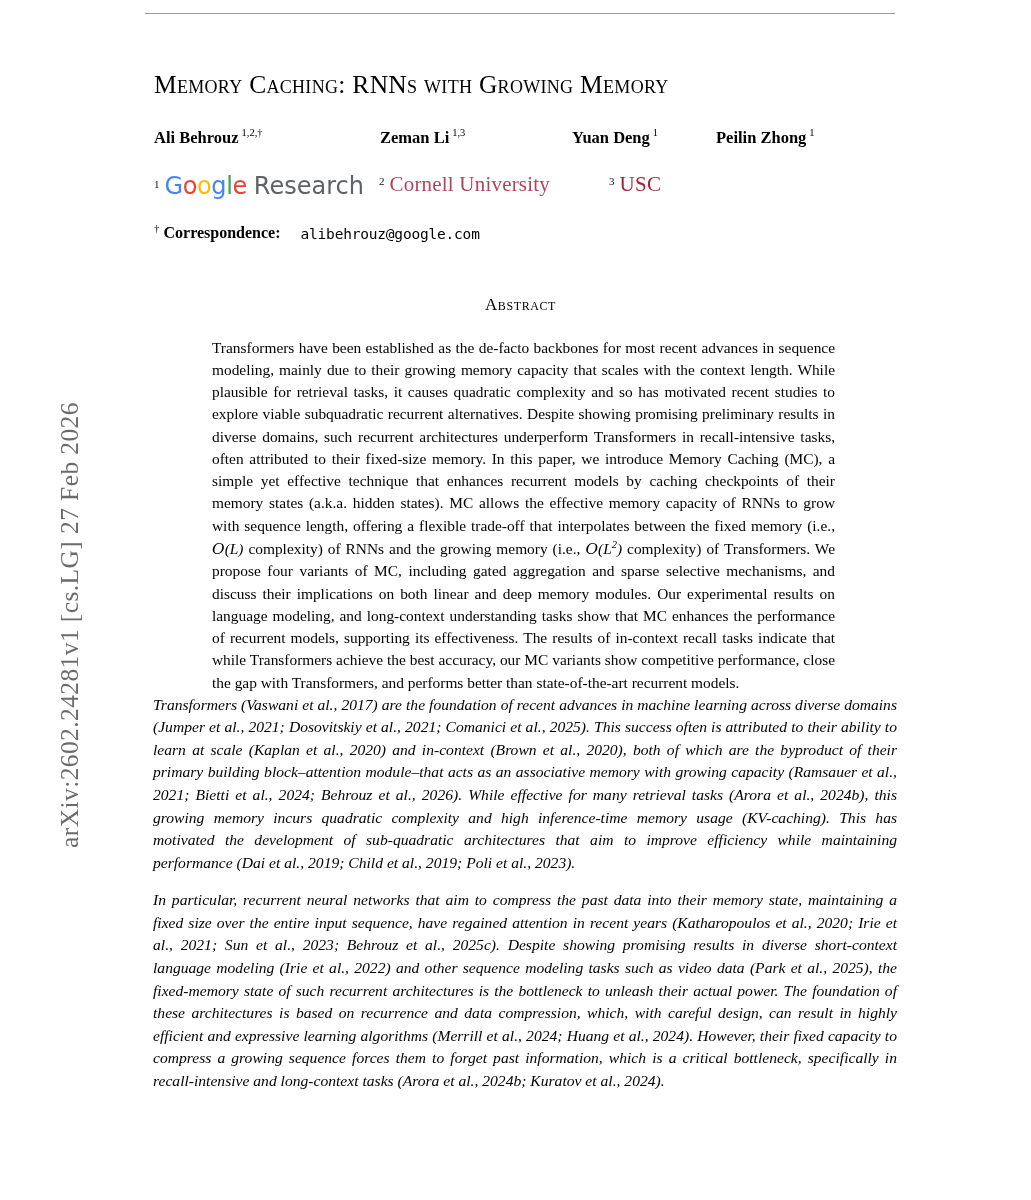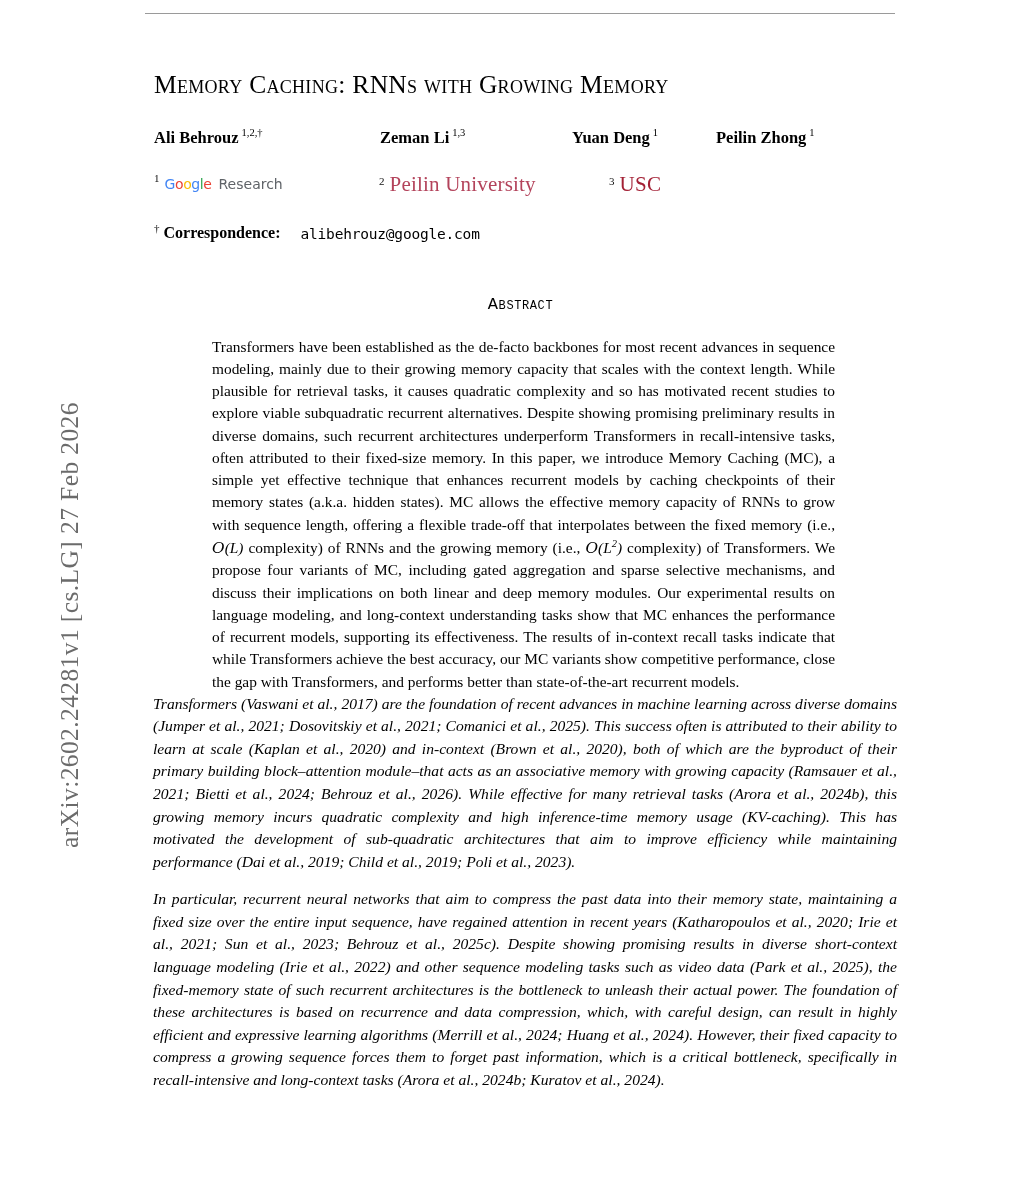--- a/index.html
+++ b/index.html
@@ -118,21 +118,21 @@
     vertical-align: super;
     margin-right: 5px;
     color: #111;
   }
   .af-1 { left: 0;   top: 4px; }
   .af-2 { left: 225px; top: 4px; }
   .af-3 { left: 455px; top: 4px; }
 
   .google-logo {
     font-family: "DejaVu Sans", "Liberation Sans", sans-serif;
-    font-size: 14px;
+    font-size: 24px;
     letter-spacing: -0.4px;
   }
   .google-logo .g1 { color: #4285F4; }
   .google-logo .o1 { color: #EA4335; }
   .google-logo .o2 { color: #FBBC05; }
   .google-logo .g2 { color: #4285F4; }
   .google-logo .l1 { color: #34A853; }
   .google-logo .e1 { color: #EA4335; }
   .google-logo .research {
     color: #5F6368;
@@ -172,21 +172,20 @@
     margin-left: 20px;
   }
 
   
   .abstract-heading {
     text-align: center;
     font-size: 17px;
     font-variant: small-caps;
     letter-spacing: 0.6px;
     margin: 52px 0 22px 0;
-    font-family: Liberation Mono, monospace;
   }
   .abstract-body {
     margin: 0 58px 0 64px;
     font-size: 15.4px;
     line-height: 1.445;
     text-align: justify;
   }
   .abstract-body p { margin: 0; }
 
   
@@ -250,21 +249,21 @@
       </div>
     </div>
 
     <div class="affiliations">
 
       <span class="affil af-1">
         <span class="affil-sup">1</span><span class="google-logo"><span class="g1">G</span><span class="o1">o</span><span class="o2">o</span><span class="g2">g</span><span class="l1">l</span><span class="e1">e</span><span class="research">Research</span></span>
       </span>
 
       <span class="affil af-2">
-        <span class="affil-sup">2</span><span class="cornell">Peilin University</span>
+        <span class="affil-sup">2</span><span class="cornell">Cornell University</span>
       </span>
 
       <span class="affil af-3">
         <span class="affil-sup">3</span><span class="usc">USC</span>
       </span>
     </div>
 
     <div class="correspondence">
       <span class="dag">†</span><span>Correspondence:</span><span class="email">alibehrouz@google.com</span>
     </div>

